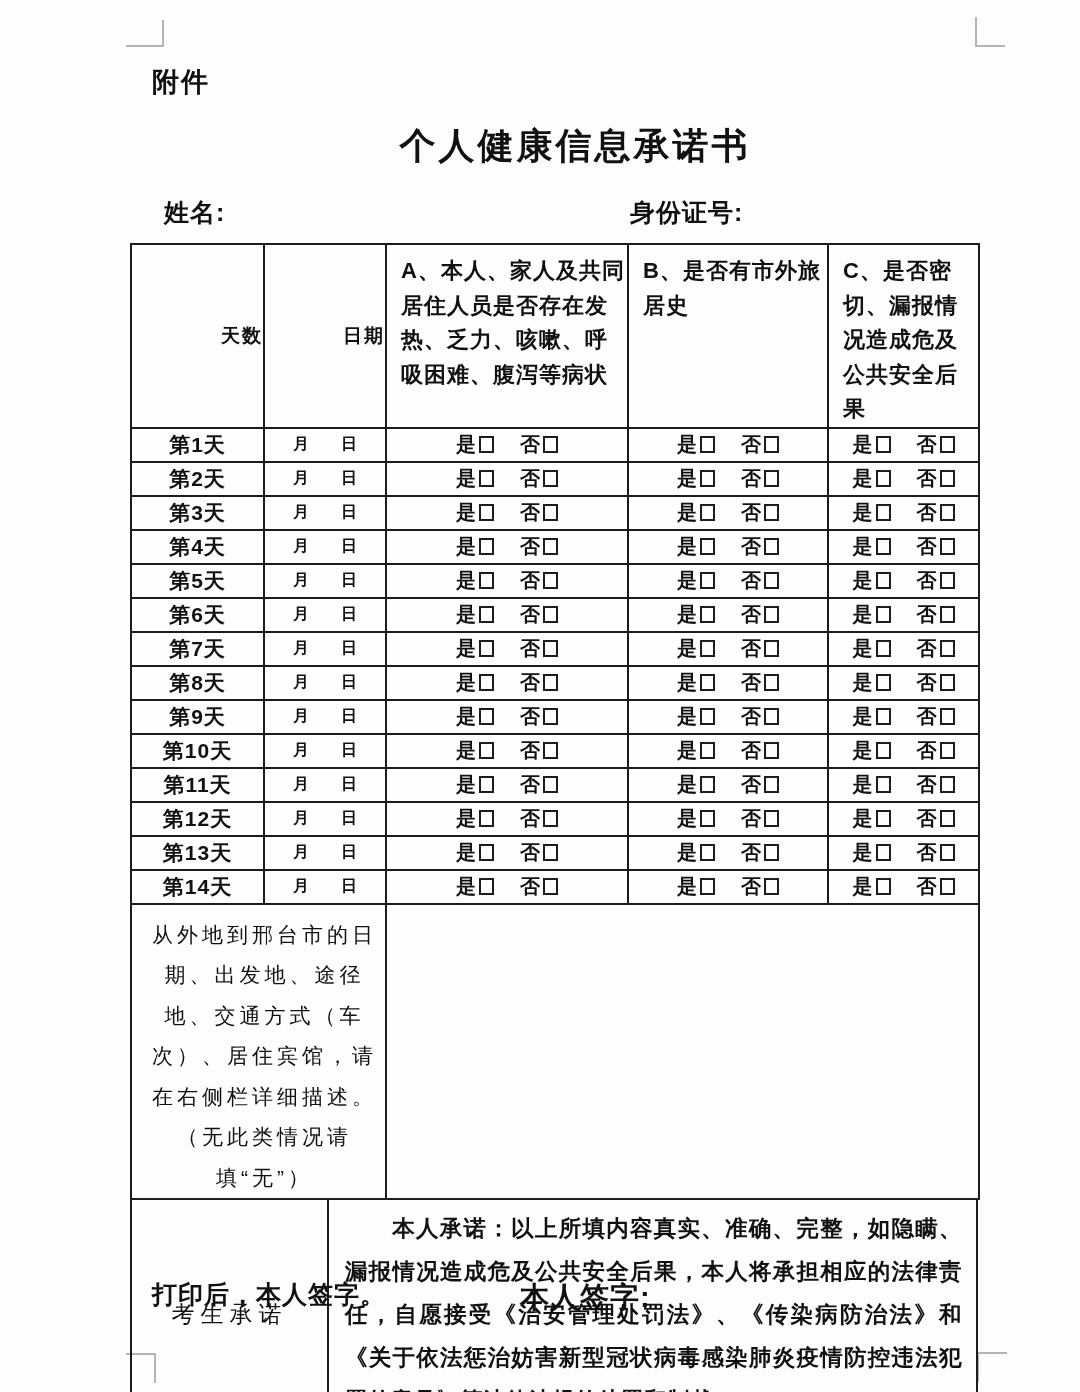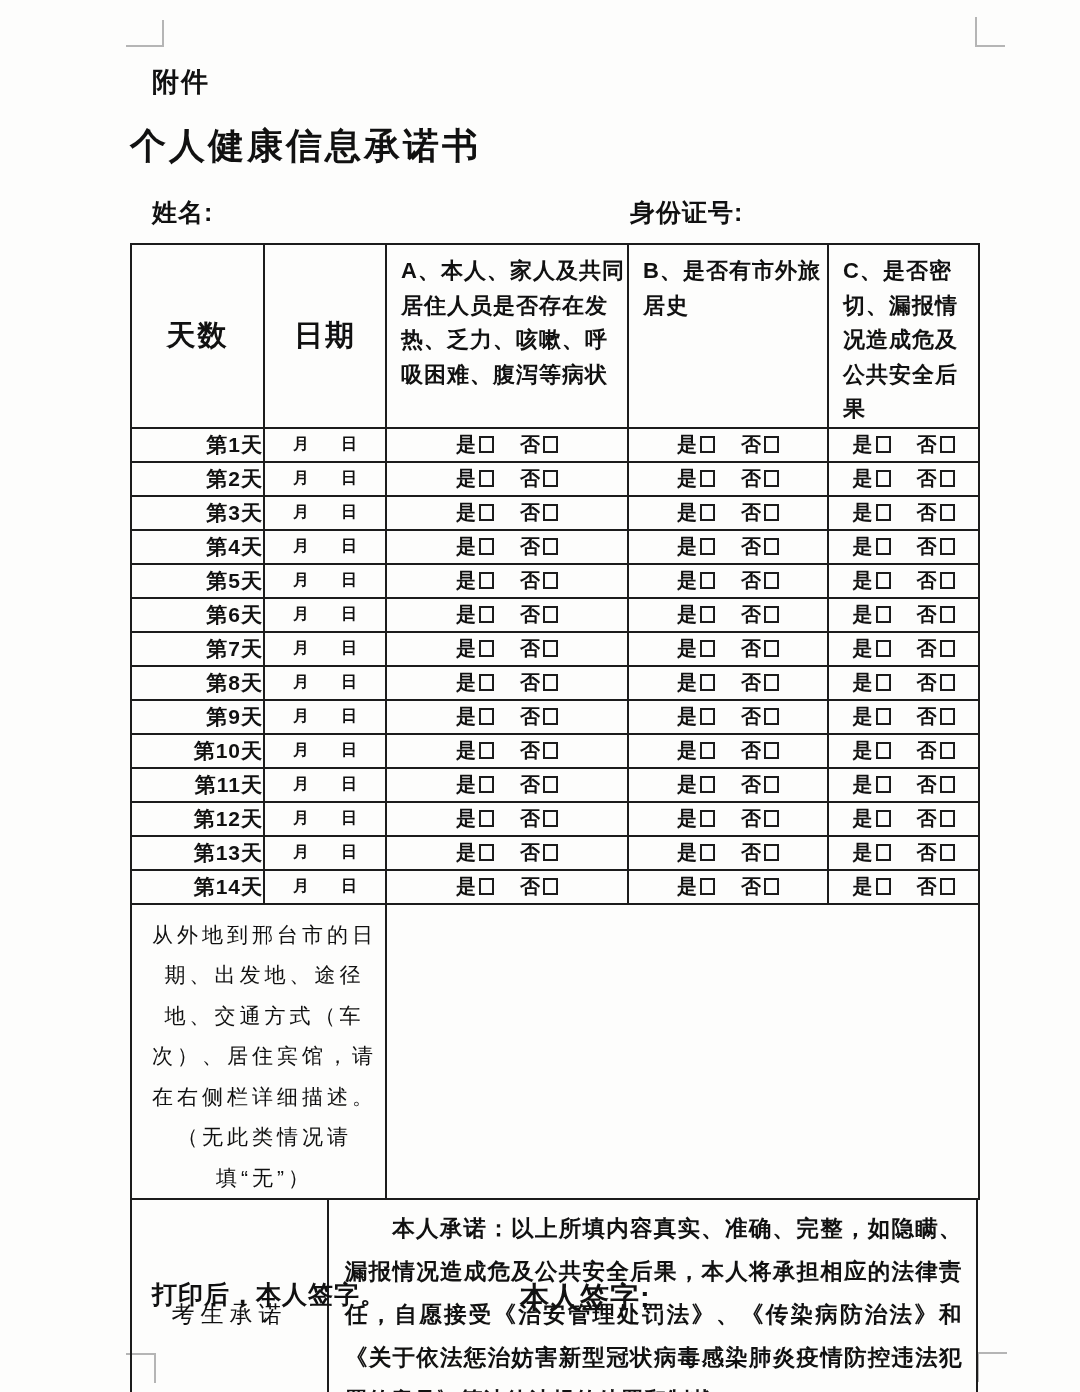--- a/index.html
+++ b/index.html
@@ -17,51 +17,51 @@
   .corner-tr { left: 975px; top: 17px;  width: 30px; height: 30px; border-left: 2px solid #b5b5b5;  border-bottom: 2px solid #b5b5b5; }
   .corner-bl { left: 126px; top: 1353px; width: 30px; height: 30px; border-right: 2px solid #b5b5b5; border-top: 2px solid #b5b5b5; }
   .corner-br { left: 977px; top: 1352px; width: 30px; height: 30px; border-left: 2px solid #b5b5b5;  border-top: 2px solid #b5b5b5; }
 
   .attachment {
     position: absolute; left: 152px; top: 64px;
     font-size: 27px; font-weight: bold; letter-spacing: 2px;
   }
   .doc-title {
     position: absolute; left: 130px; top: 122px; width: 890px;
-    text-align: left; font-size: 36px; font-weight: bold; letter-spacing: 3px;
+    text-align: center; font-size: 36px; font-weight: bold; letter-spacing: 3px;
   }
   .name-label {
-    position: absolute; left: 152px; top: 196px;
+    position: absolute; left: 164px; top: 196px;
     font-size: 25px; font-weight: bold; letter-spacing: 1px;
   }
   .id-label {
     position: absolute; left: 630px; top: 196px;
     font-size: 25px; font-weight: bold; letter-spacing: 1px;
   }
 
   .form-table-wrap { position: absolute; left: 130px; top: 243px; width: 848px; }
   table.form-table {
     border-collapse: collapse; table-layout: fixed; width: 848px;
   }
   table.form-table td {
     border: 2px solid #1c1c1c;
     font-weight: bold;
     overflow: hidden;
   }
   .h-center {
-    text-align: center; vertical-align: middle;
-    font-size: 29px; letter-spacing: 2px; height: 138px;
+    text-align: right; vertical-align: middle;
+    font-size: 19px; letter-spacing: 2px; height: 138px;
   }
   .h-desc {
     vertical-align: top; text-align: left;
     font-size: 22px; line-height: 34.5px; letter-spacing: 1px;
     padding: 9px 2px 0 14px;
   }
   .c-day {
-    height: 34px; text-align: right; vertical-align: middle;
+    height: 34px; text-align: center; vertical-align: middle;
     font-size: 21px; letter-spacing: 1px;
   }
   .c-date { text-align: center; vertical-align: middle; font-size: 16px; }
   .c-date span + span { margin-left: 32px; }
   .c-yn { text-align: center; vertical-align: middle; font-size: 20px; }
   .c-yn .opt { white-space: nowrap; }
   .c-yn .opt + .opt { margin-left: 26px; }
   .box {
     display: inline-block; width: 15px; height: 17px;
     border: 2px solid #1c1c1c; margin-left: 3px; vertical-align: -2px;

